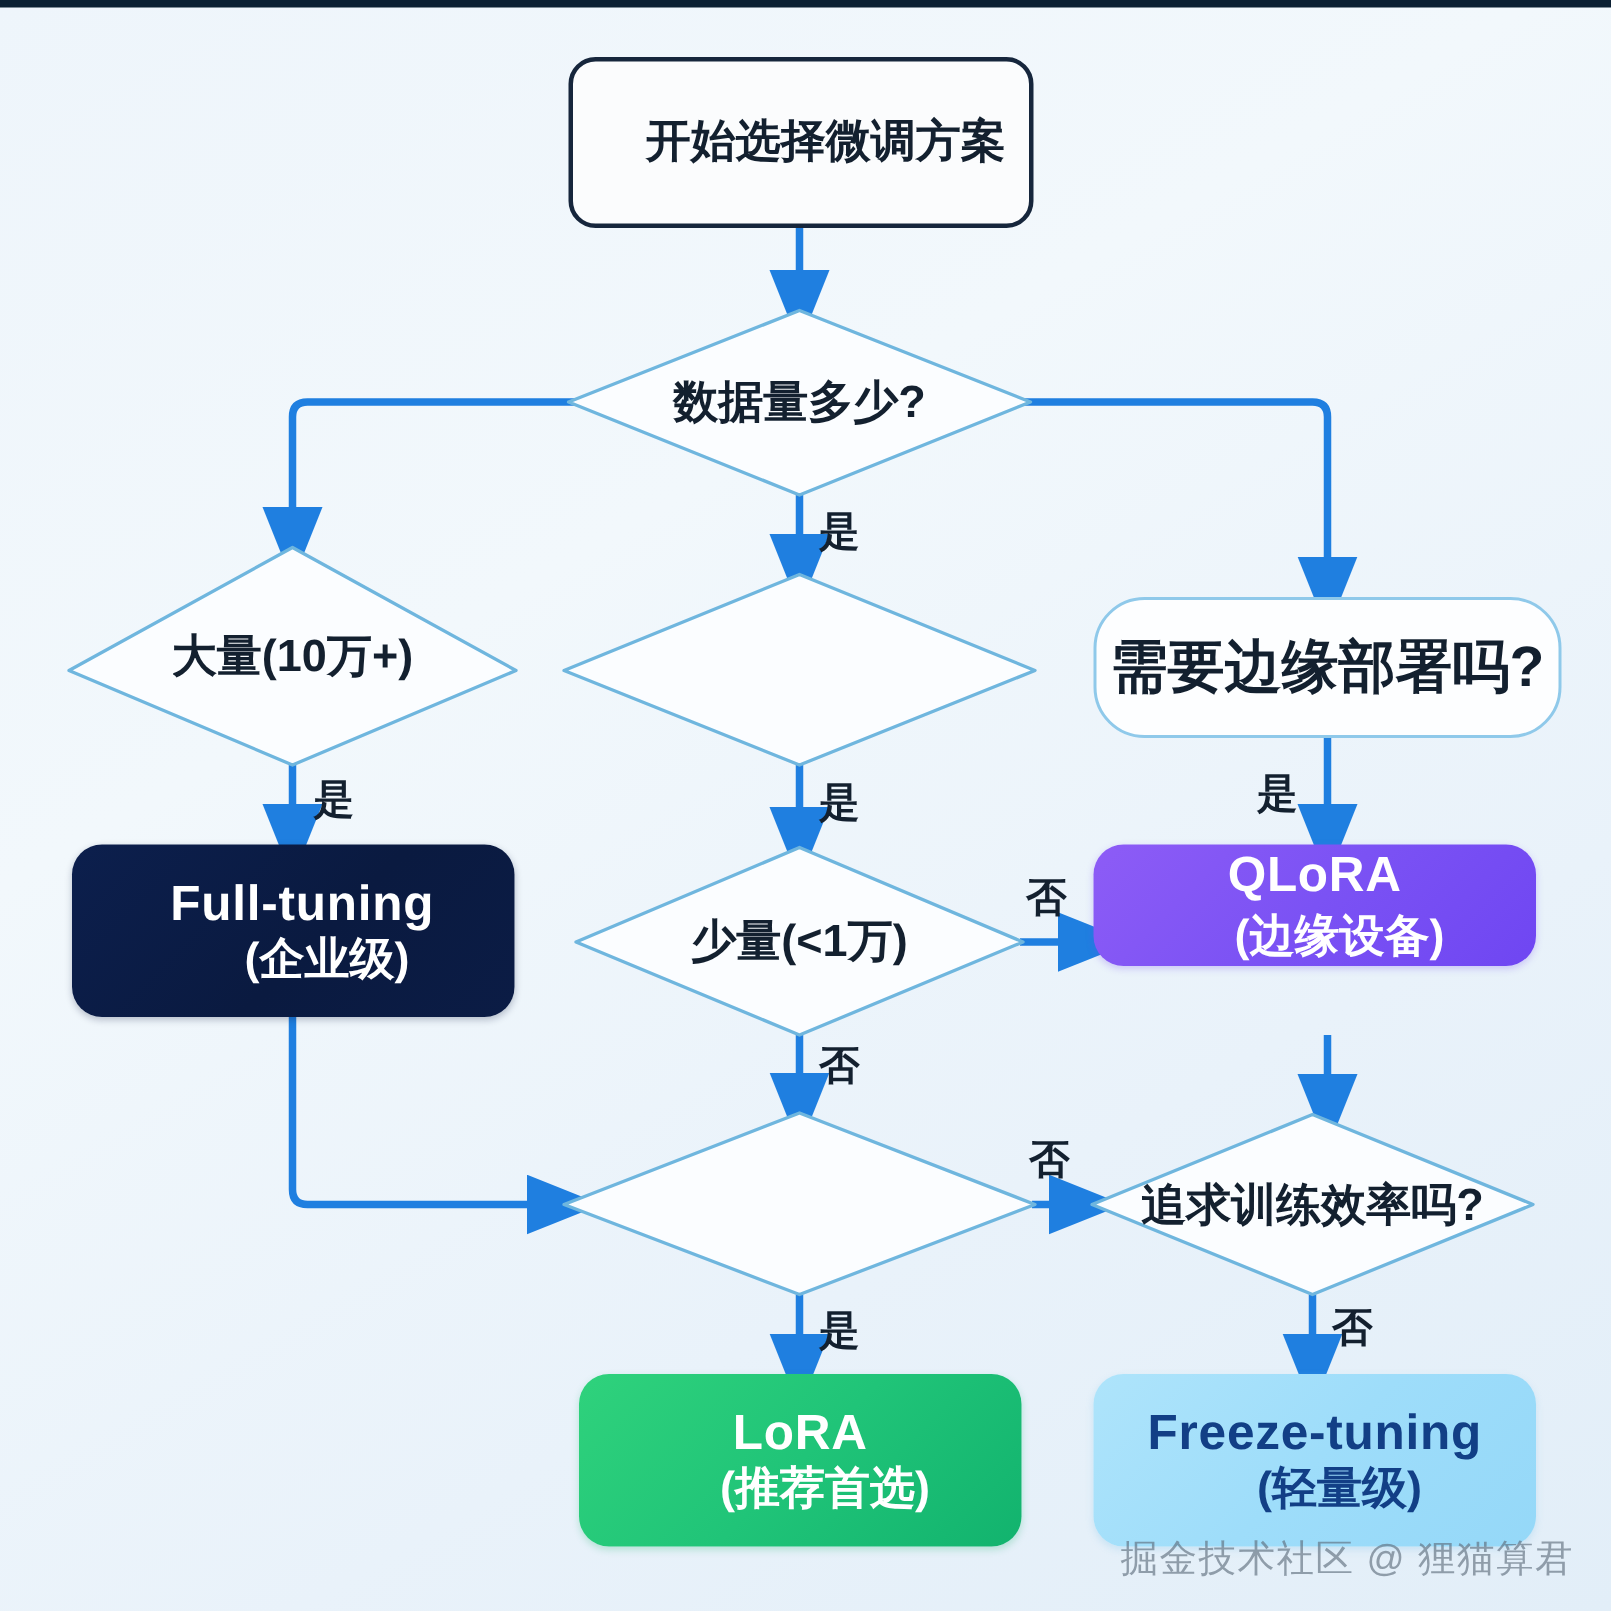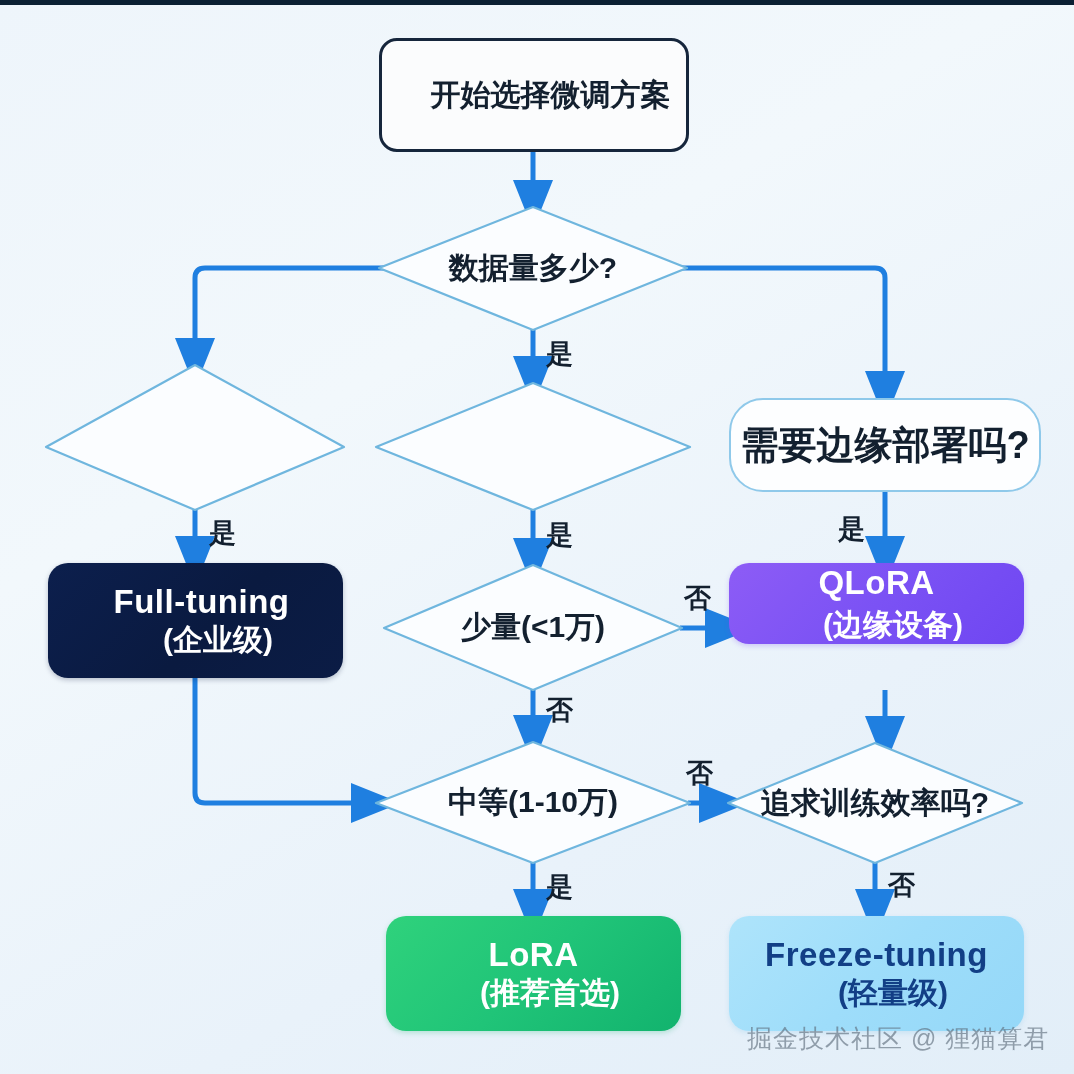--- a/index.html
+++ b/index.html
@@ -172,43 +172,43 @@
   </svg>
 
   <div class="node start-node" style="left:379px; top:38px; width:310px; height:114px;">
     <span>开始选择微调方案</span>
   </div>
 
   <div class="diamond" style="left:379px; top:207px; width:308px; height:123px;">
     <div class="dlabel">数据量多少?</div>
   </div>
 
+  <div class="diamond" style="left:46px; top:365px; width:298px; height:145px;">
+    <div class="dlabel">大量(10万+)</div>
+  </div>
 
 
   <div class="node qbox" style="left:729px; top:398px; width:312px; height:94px;">
     <span>需要边缘部署吗?</span>
   </div>
 
   <div class="node term term-full" style="left:48px; top:563px; width:295px; height:115px;">
     <span class="l1">Full-tuning</span>
     <span class="l2">(企业级)</span>
   </div>
 
   <div class="diamond" style="left:384px; top:565px; width:298px; height:125px;">
     <div class="dlabel">少量(&lt;1万)</div>
   </div>
 
   <div class="node term term-qlora" style="left:729px; top:563px; width:295px; height:81px;justify-content:space-between;">
     <span class="l1">QLoRA</span>
     <span class="l2">(边缘设备)</span>
   </div>
 
-  <div class="diamond" style="left:376px; top:742px; width:314px; height:121px;">
-    <div class="dlabel">中等(1-10万)</div>
-  </div>
 
   <div class="diamond" style="left:728px; top:743px; width:294px; height:120px;">
     <div class="dlabel">追求训练效率吗?</div>
   </div>
 
   <div class="node term term-freeze" style="left:729px; top:916px; width:295px; height:115px;">
     <span class="l1">Freeze-tuning</span>
     <span class="l2">(轻量级)</span>
   </div>
 

